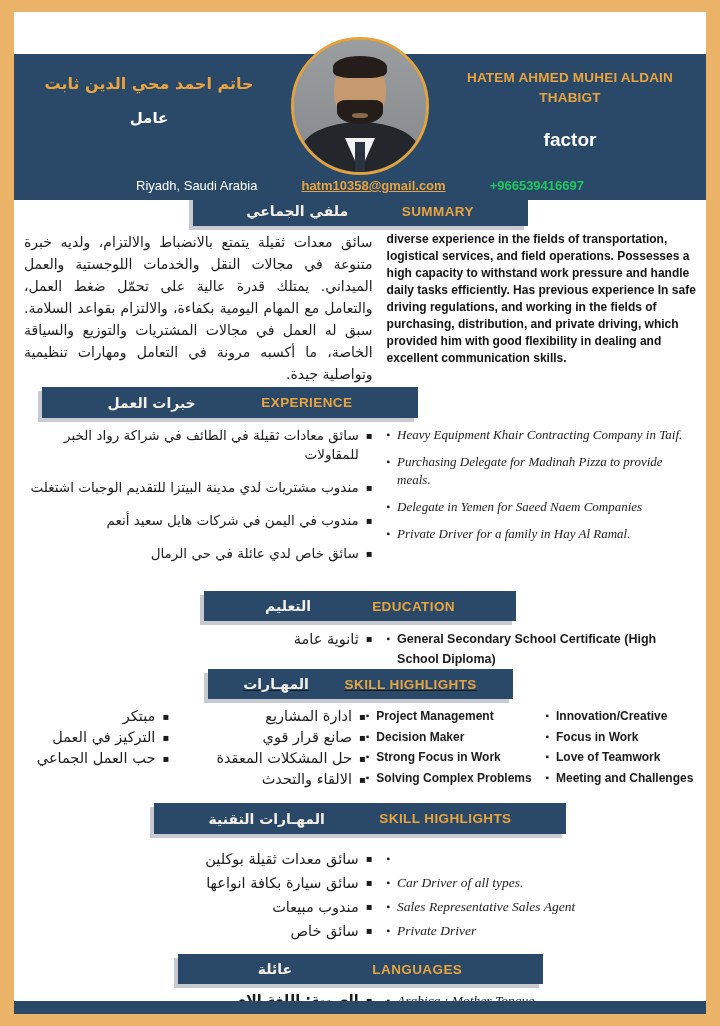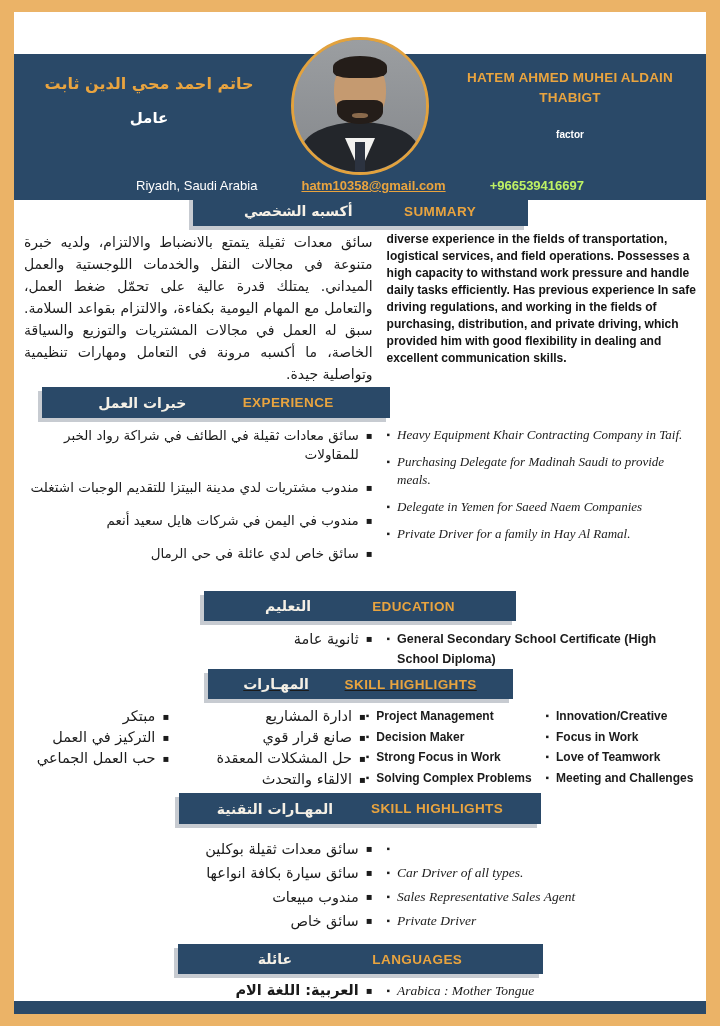--- a/index.html
+++ b/index.html
@@ -55,49 +55,49 @@
     position:absolute; left:16px; top:18px; width:238px; text-align:center;
   }
   .name-ar { color:#E9A43F; font-weight:bold; font-size:16px; line-height:1.55; }
   .title-ar { color:#ffffff; font-weight:bold; font-size:15px; margin-top:12px; }
 
   .name-en-block {
     position:absolute; right:12px; top:14px; width:248px; text-align:center;
   }
   .name-en { color:#E9A43F; font-weight:bold; font-size:13.5px; line-height:1.5;
     font-family:"Liberation Sans", sans-serif; letter-spacing:.2px; }
-  .title-en { color:#ffffff; font-weight:bold; font-size:10px; margin-top:20px;
+  .title-en { color:#ffffff; font-weight:bold; font-size:19px; margin-top:20px;
     font-family:"Liberation Sans", sans-serif; }
 
   .contact-row {
     position:absolute; bottom:7px; left:0; width:100%;
     display:flex; justify-content:center; align-items:center; gap:44px;
     font-size:13px; font-family:"Liberation Sans", sans-serif;
   }
   .contact-loc { color:#ffffff; }
   .contact-email { color:#E9A43F; text-decoration:underline; font-weight:bold; cursor:pointer; }
-  .contact-phone { color:#bef264; font-weight:bold; }
+  .contact-phone { color:#22c55e; font-weight:bold; }
 
   
   .bar {
     position:relative; z-index:2;
     height:30px; background:#2A4968;
     display:flex; align-items:center; justify-content:space-evenly;
     box-shadow:-4px 4px 0 #c7cbd1;
     margin:0 auto;
   }
   .bar .lbl-ar { color:#f5f0e6; font-weight:bold; font-size:14px; }
   .bar .lbl-en { color:#E9A43F; font-weight:bold; font-size:13.5px;
     font-family:"Liberation Sans", sans-serif; letter-spacing:.4px; }
 
   .bar-summary   { width:335px; margin-top:-4px; }
-  .bar-exp       { width:348px; margin-top:2px; height:31px;margin-left:28px; }
+  .bar-exp       { width:376px; margin-top:2px; height:31px;margin-left:28px; }
   .bar-edu       { width:312px; margin-top:14px; }
   .bar-skills    { width:305px; margin-top:0;text-decoration:underline; }
-  .bar-tech      { width:362px; margin-top:3px; height:31px; }
+  .bar-tech      { width:412px; margin-top:13px; height:31px; }
   .bar-lang      { width:365px; margin-top:11px; }
 
   
   .two-col { display:flex; padding:0 8px 0 6px; }
   .col-ar { width:52%; direction:rtl; text-align:right; }
   .col-en { width:48%; padding-left:14px; }
 
   .summary-body { margin-top:5px; }
   .summary-ar { font-size:14px; line-height:22px; text-align:justify; padding-left:4px; }
   .summary-en { font-size:12px; line-height:17px; font-weight:bold;
@@ -175,21 +175,21 @@
       </div>
 
       <div class="contact-row">
         <span class="contact-loc">Riyadh, Saudi Arabia</span>
         <a class="contact-email">hatm10358@gmail.com</a>
         <span class="contact-phone">+966539416697</span>
       </div>
     </div>
 
     <div class="bar bar-summary">
-      <span class="lbl-ar" dir="rtl">أكسبه الشخصي</span>
+      <span class="lbl-ar" dir="rtl">ملفي الجماعي</span>
       <span class="lbl-en">SUMMARY</span>
     </div>
     <div class="two-col summary-body">
       <div class="col-ar summary-ar">سائق معدات ثقيلة يتمتع بالانضباط والالتزام، ولديه خبرة متنوعة في مجالات النقل والخدمات اللوجستية والعمل الميداني. يمتلك قدرة عالية على تحمّل ضغط العمل، والتعامل مع المهام اليومية بكفاءة، والالتزام بقواعد السلامة. سبق له العمل في مجالات المشتريات والتوزيع والسياقة الخاصة، ما أكسبه مرونة في التعامل ومهارات تنظيمية وتواصلية جيدة.</div>
       <div class="col-en summary-en">diverse experience in the fields of transportation, logistical services, and field operations. Possesses a high capacity to withstand work pressure and handle daily tasks efficiently. Has previous experience In safe driving regulations, and working in the fields of purchasing, distribution, and private driving, which provided him with good flexibility in dealing and excellent communication skills.</div>
     </div>
 
     <div class="bar bar-exp">
       <span class="lbl-ar" dir="rtl">خبرات العمل</span>
       <span class="lbl-en">EXPERIENCE</span>
@@ -213,21 +213,21 @@
             <span>سائق خاص لدي عائلة في حي الرمال</span>
           </div>
       </div>
       <div class="col-en">
         <div class="li li-en">
             <span class="sq">▪</span>
             <span>Heavy Equipment Khair Contracting Company in Taif.</span>
           </div>
         <div class="li li-en">
             <span class="sq">▪</span>
-            <span>Purchasing Delegate for Madinah Saudi to provide meals.</span>
+            <span>Purchasing Delegate for Madinah Pizza to provide meals.</span>
           </div>
         <div class="li li-en">
             <span class="sq">▪</span>
             <span>Delegate in Yemen for Saeed Naem Companies</span>
           </div>
         <div class="li li-en">
             <span class="sq">▪</span>
             <span>Private Driver for a family in Hay Al Ramal.</span>
           </div>
       </div>

